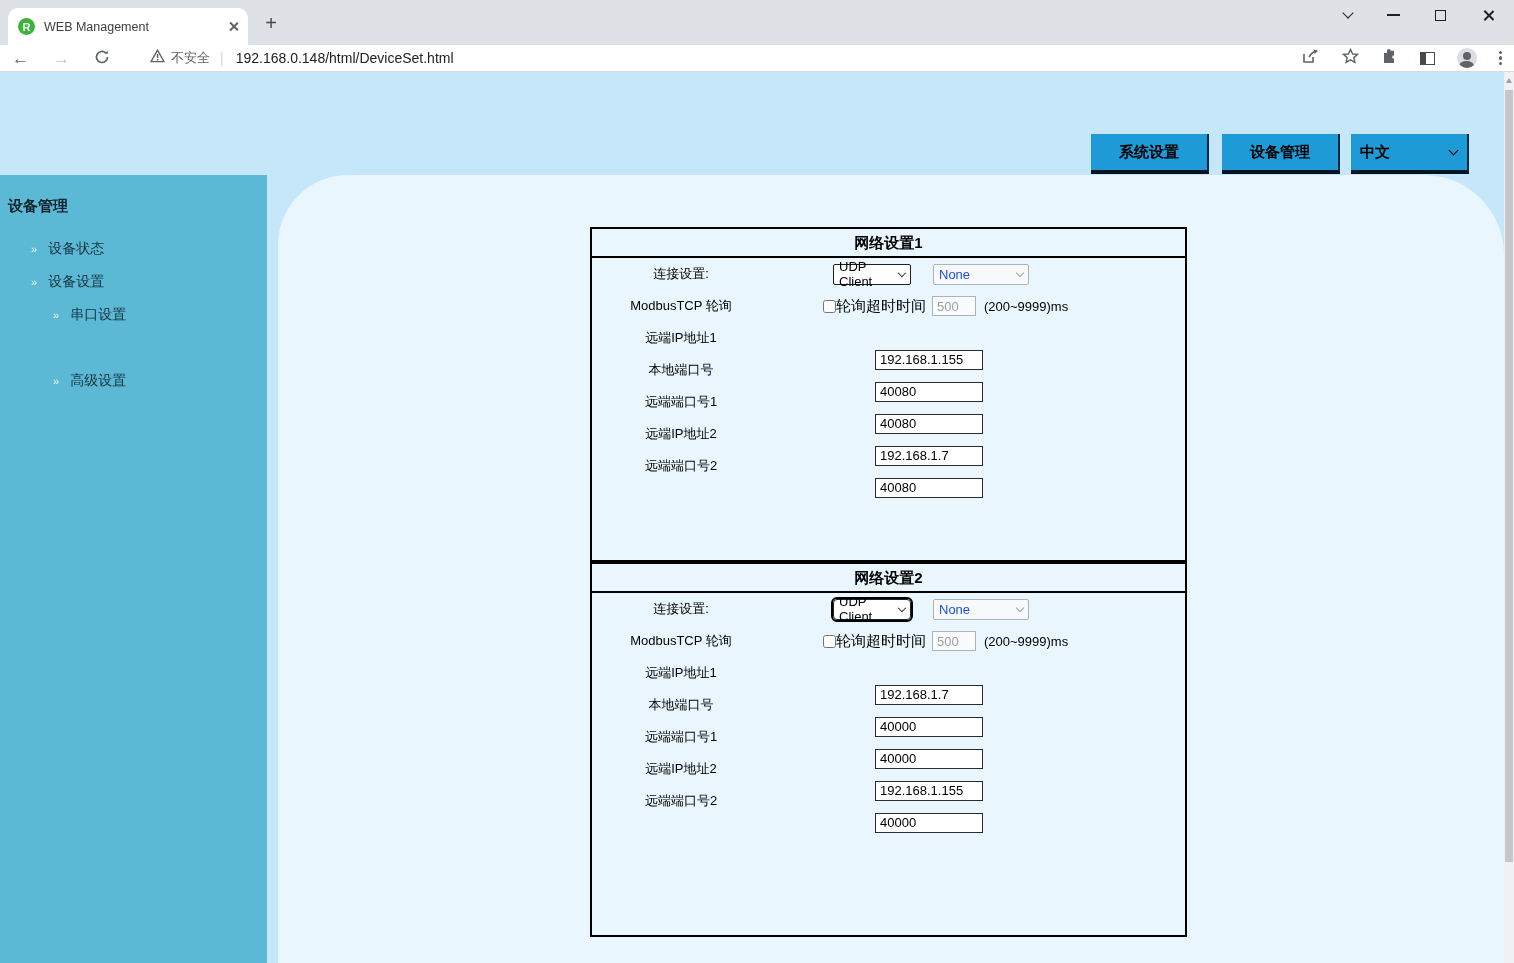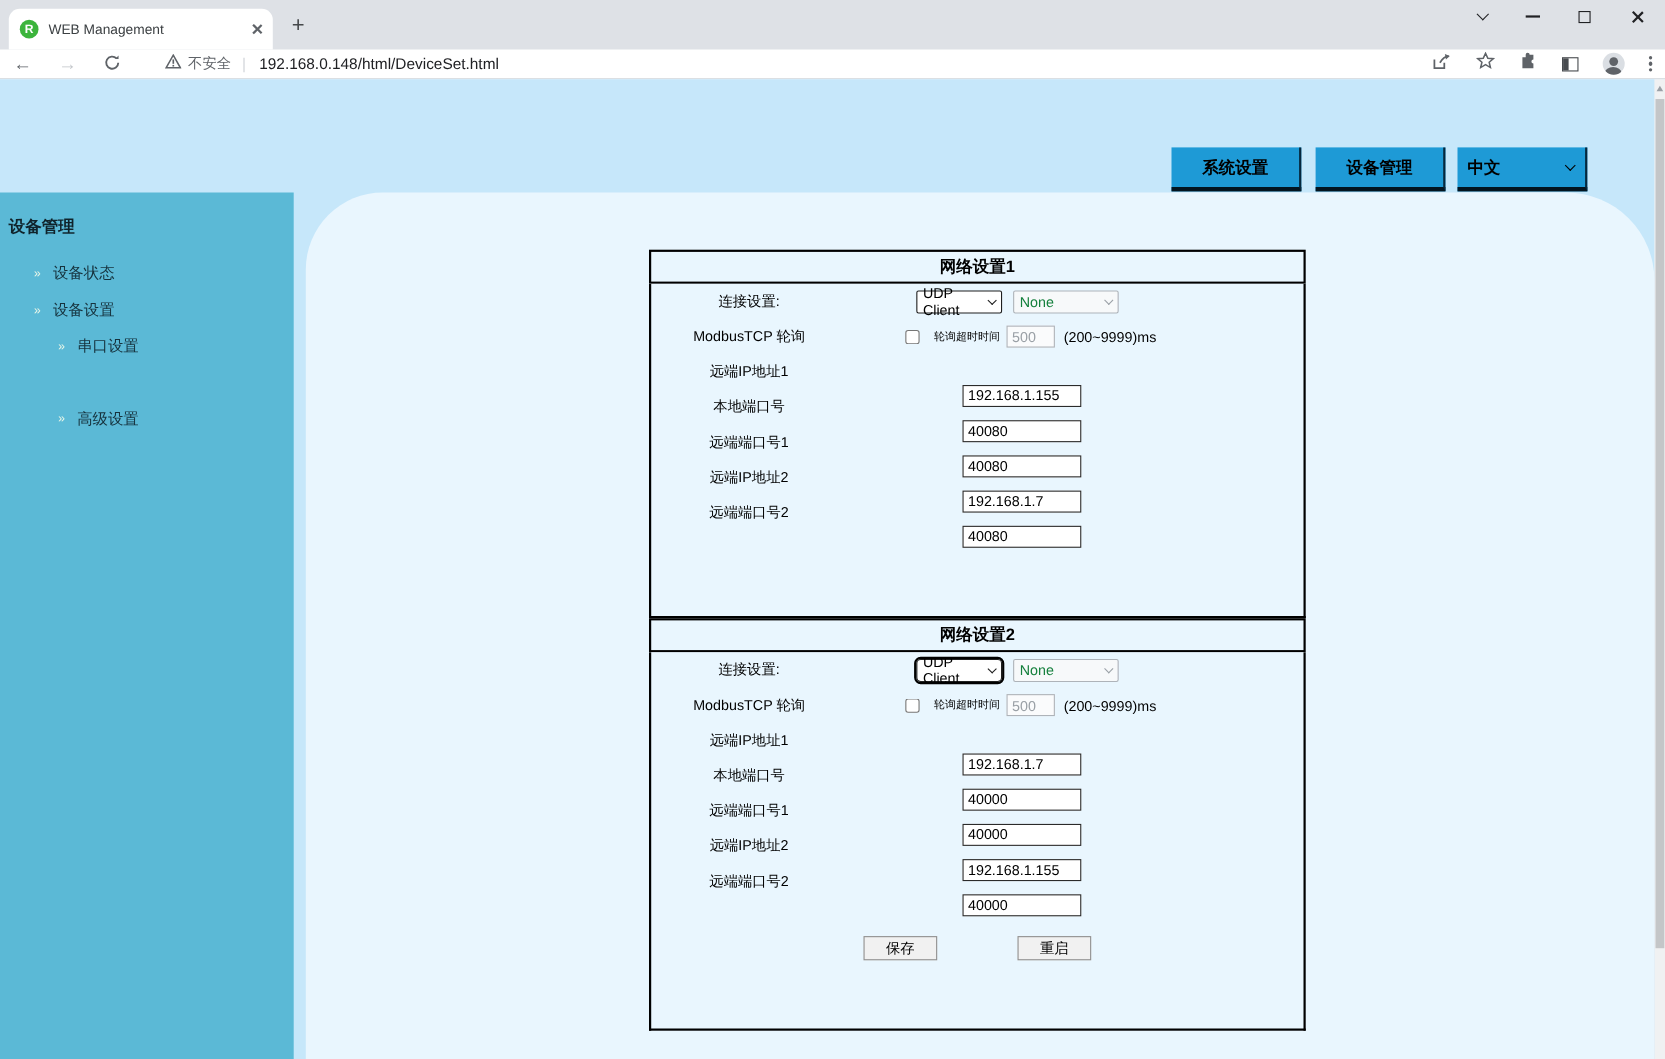--- a/index.html
+++ b/index.html
@@ -63,21 +63,21 @@
 
   
   .page { position:absolute; left:0; top:72px; width:1514px; height:891px;
     background:#C6E7FA; overflow:hidden; }
   .main-panel { position:absolute; left:278px; top:103px; width:1226px;
     height:788px; background:#E9F6FE; border-radius:70px 80px 0 0; }
 
   .nav-btn { position:absolute; top:62px; width:118px; height:40px;
     background:#1E9AD6; color:#000; font-weight:bold; font-size:15px;
     display:flex; align-items:center; justify-content:center;
-    border-bottom:4px solid #021520; border-right:2px solid #05283D; }
+    border-bottom:4px solid #021520; border-right:2px solid #05283D;margin-left:26px; }
   .lang-select { justify-content:space-between; padding:0 10px 0 9px; }
   .lang-select .chev { border-color:#000; width:7px; height:7px; margin-top:-3px; }
 
   
   .sidebar { position:absolute; left:0; top:103px; width:267px; height:788px;
     background:#5BB9D6; }
   .side-title { position:absolute; left:8px; top:22px; font-size:15px;
     font-weight:bold; color:#10232B; }
   .side-item { position:absolute; height:33px; display:flex; align-items:center;
     font-size:14px; color:#16323D; left:0; right:0; }
@@ -98,27 +98,27 @@
   .flabel { width:178px; text-align:center; font-size:13px; color:#000;
     flex:none; }
   .ctl-select { margin-left:63px; display:flex; align-items:center; }
   .ctl-input  { margin-left:105px; }
   .ctl-modbus { margin-left:53px; display:flex; align-items:center; }
   .fselect { width:78px; height:21px; border:1px solid #1F1F1F; border-radius:2px;
     background:#fff; display:flex; align-items:center; justify-content:space-between;
     padding:0 5px; font-size:13px; color:#000; }
   .fselect .chev { width:6px; height:6px; border-color:#1F1F1F; margin-top:-2px; }
   .fselect.focused { outline:2px solid #000; outline-offset:0; border-radius:4px; }
-  .fselect.disabled { width:96px; margin-left:10px; border-color:#AEB3B9;
-    color:#15803d; background:#F7F9FA;align-items:center; }
+  .fselect.disabled { width:96px; margin-left:22px; border-color:#AEB3B9;
+    color:#1d4ed8; background:#F7F9FA;align-items:center; }
   .fselect.disabled .chev { border-color:#9AA0A6; }
   .txt { width:108px; height:20px; border:1px solid #2B2B2B; background:#fff;
     font-size:13px; padding:0 4px; font-family:inherit;margin-top:43px; }
   .cb { width:13px; height:13px; }
-  .modbus-txt { font-size:10px; color:#000; margin-left:13px; }
+  .modbus-txt { font-size:15px; color:#000; }
   .timeout { width:44px; height:20px; border:1px solid #AEB3B9; background:#FAFBFC;
     color:#9AA0A6; font-size:13px; padding:0 4px; margin-left:6px;
     font-family:inherit; }
   .hint { font-size:13px; color:#000; margin-left:8px; }
   .btn-row { margin-top:34px; display:flex; justify-content:center; gap:73px; }
   .act-btn { width:67px; height:22px; background:#F1F1F1; border:1px solid #8F8F8F;
     font-size:13px; font-family:inherit; color:#000; }
 
   
   .scrollbar { position:absolute; right:0; top:72px; width:10px; height:891px;
@@ -311,24 +311,20 @@
         <input class="txt ctl-input" value="40000" style="">
       </div>
       <div class="frow">
         <span class="flabel">远端IP地址2</span>
         <input class="txt ctl-input" value="192.168.1.155" style="">
       </div>
       <div class="frow">
         <span class="flabel">远端端口号2</span>
         <input class="txt ctl-input" value="40000" style="">
       </div>
-      <div class="btn-row">
-        <button class="act-btn">保存</button>
-        <button class="act-btn">重启</button>
-      </div>
     </div>
   </div>
 </div>
 
 <div class="scrollbar">
   <div class="sb-up"></div>
   <div class="sb-thumb"></div>
 </div>
 
 </body></html>

